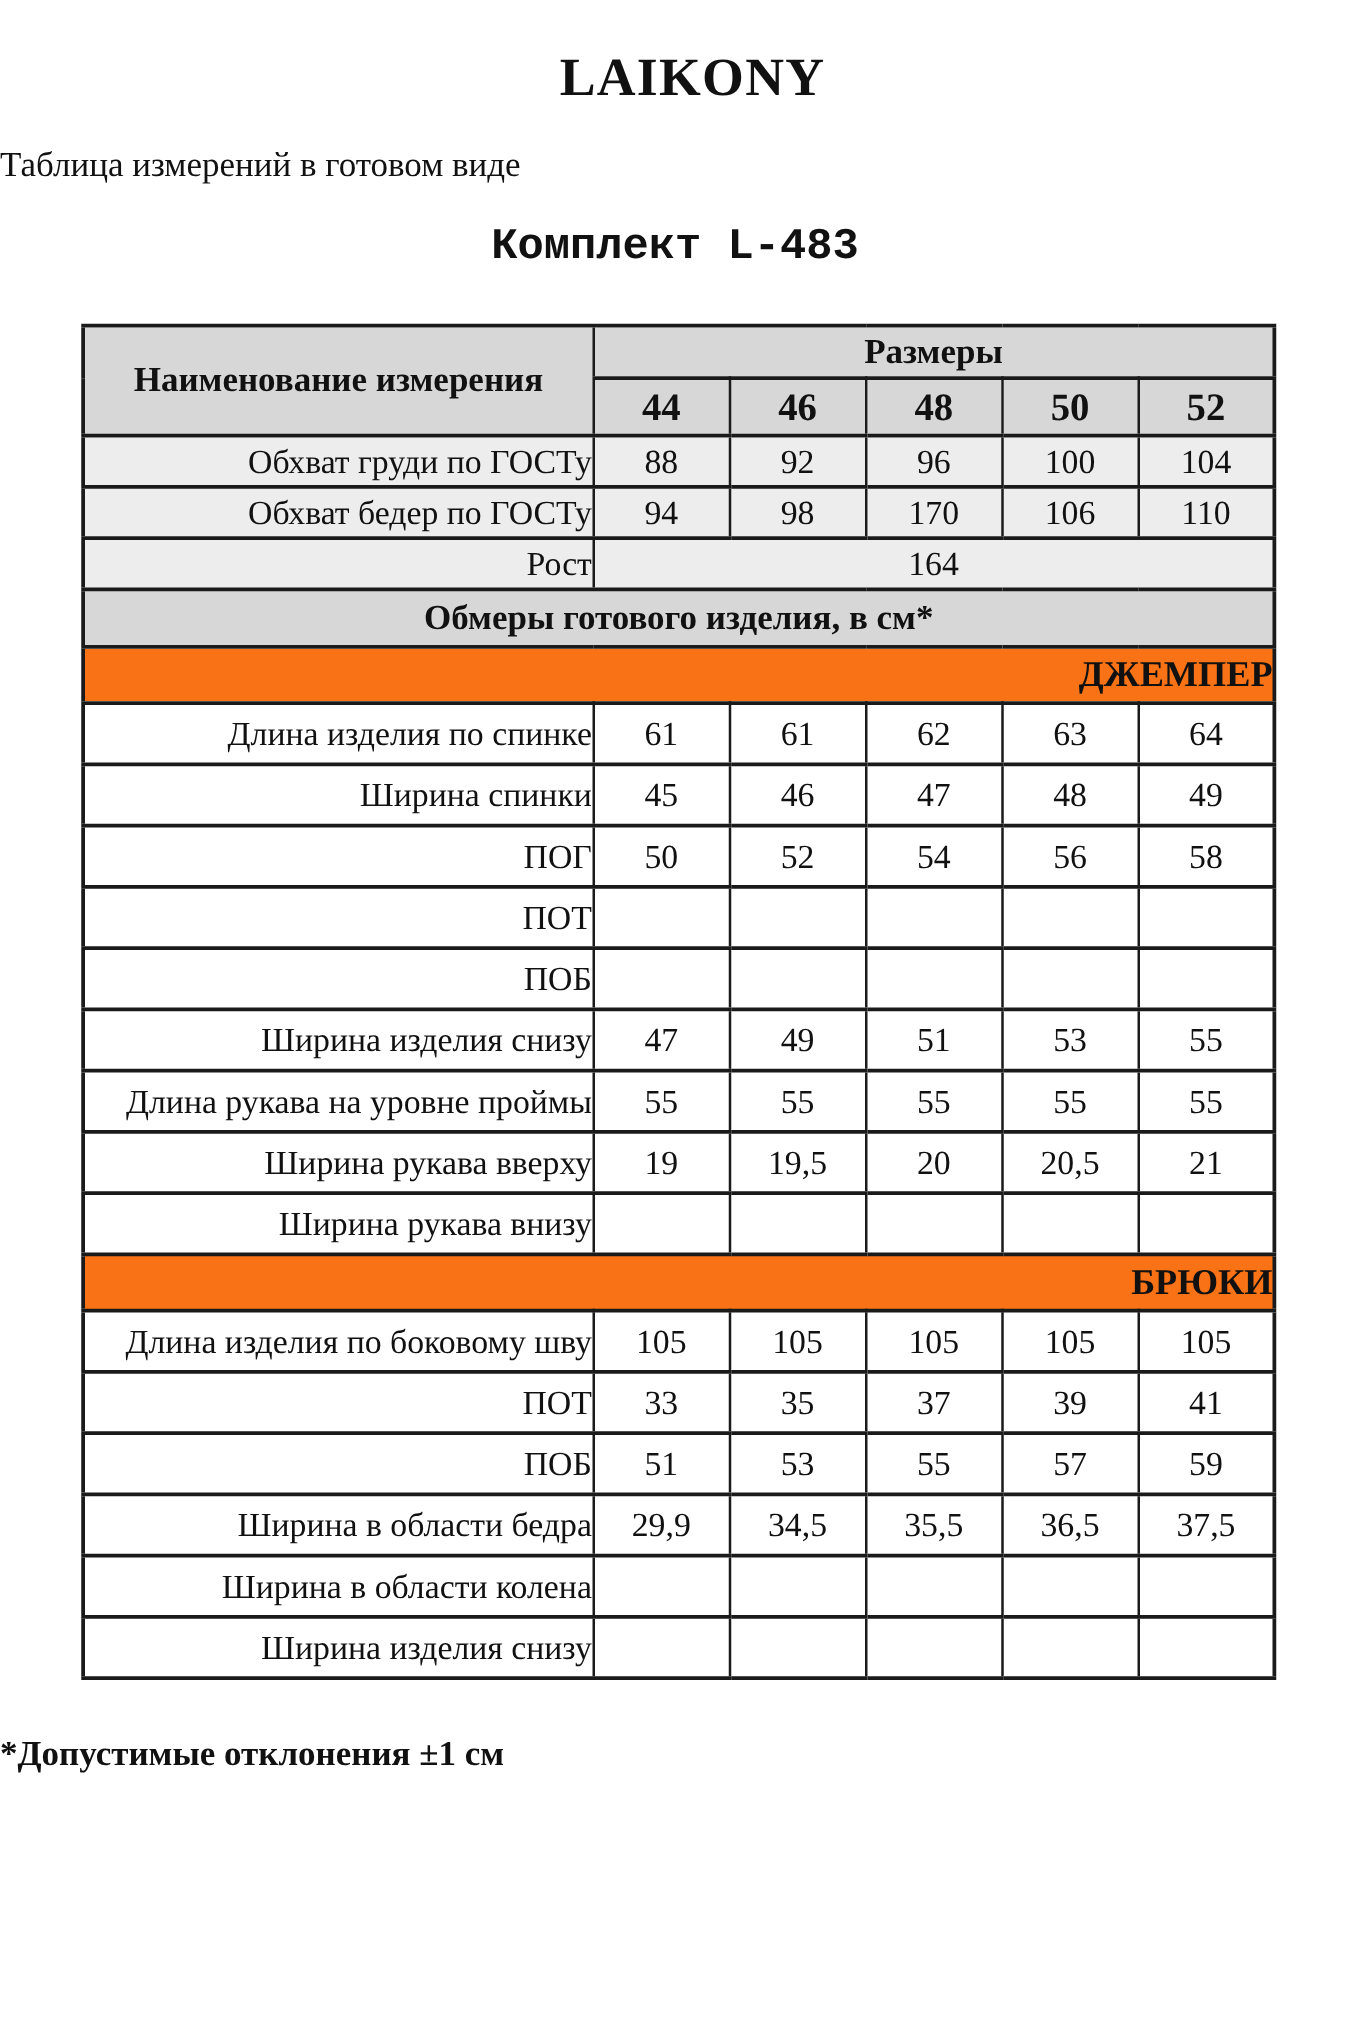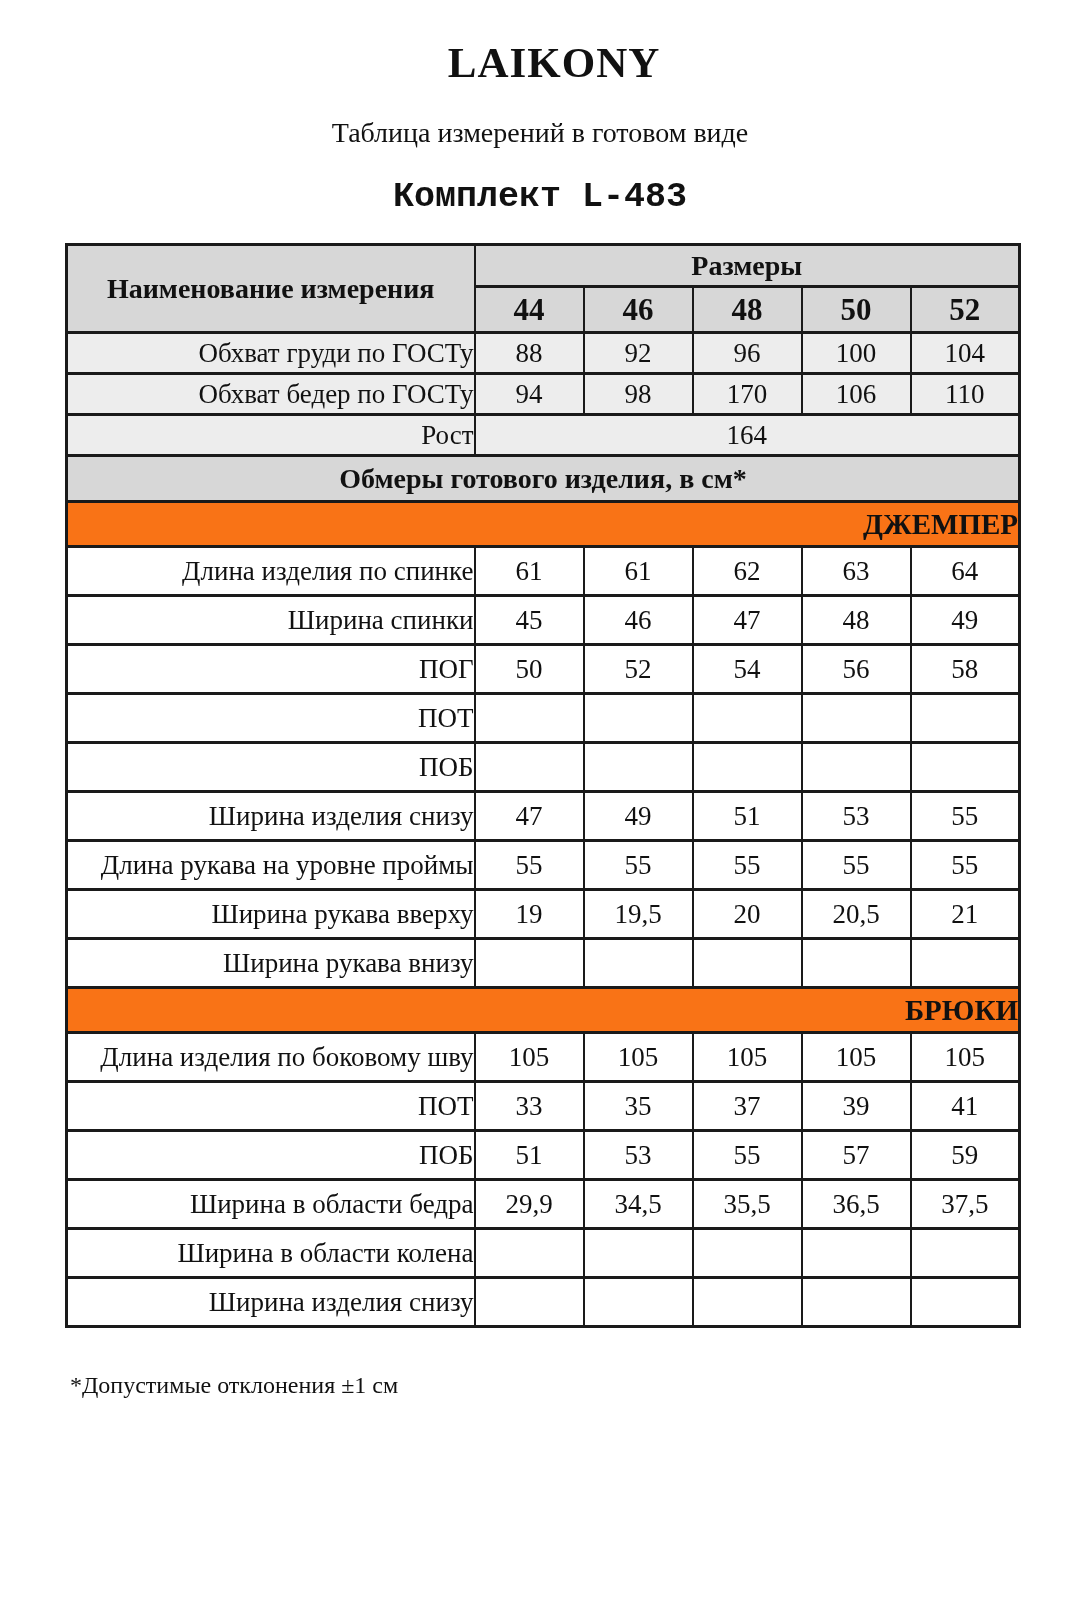--- a/index.html
+++ b/index.html
@@ -16,37 +16,36 @@
     margin: 0;
     padding-top: 38px;
     text-align: center;
     font-size: 43px;
     font-weight: bold;
     letter-spacing: 1px;
     padding-left: 28px;
   }
   .doc-subtitle {
     margin-top: 30px;
-    text-align: center;
     font-size: 28px;
     font-weight: normal;
   }
   .product-title {
     margin-top: 28px;
     text-align: center;
     font-size: 35px;
     font-weight: bold;
     font-family: Liberation Mono, monospace;
   }
 
   table.size-table {
     border-collapse: collapse;
     table-layout: fixed;
     margin-left: 65px;
-    margin-top: 26px;
+    margin-top: 42px;
     width: 953px;
   }
   .size-table td {
     border: 2px solid #1a1a1a;
     border-top-width: 3px;
     border-bottom-width: 3px;
     padding: 0;
     vertical-align: middle;
     overflow: hidden;
   }
@@ -98,22 +97,22 @@
 
   tr.r-hdr1  { height: 42px; }
   tr.r-hdr2  { height: 46px; }
   tr.r-gost  { height: 41px; }
   tr.r-obmery{ height: 46px; }
   tr.r-sec   { height: 45px; }
   tr.r-data  { height: 49px; }
 
   .footnote {
     margin-top: 44px;
-    margin-left: 70px;
-    font-size: 24px;
+    font-size: 28px;
+    font-weight: bold;
   }
 </style>
 </head>
 <body>
 
 <div class="page">
 
   <h1 class="brand-title">LAIKONY</h1>
   <div class="doc-subtitle">Таблица измерений в готовом виде</div>
   <div class="product-title">Комплект L-483</div>

